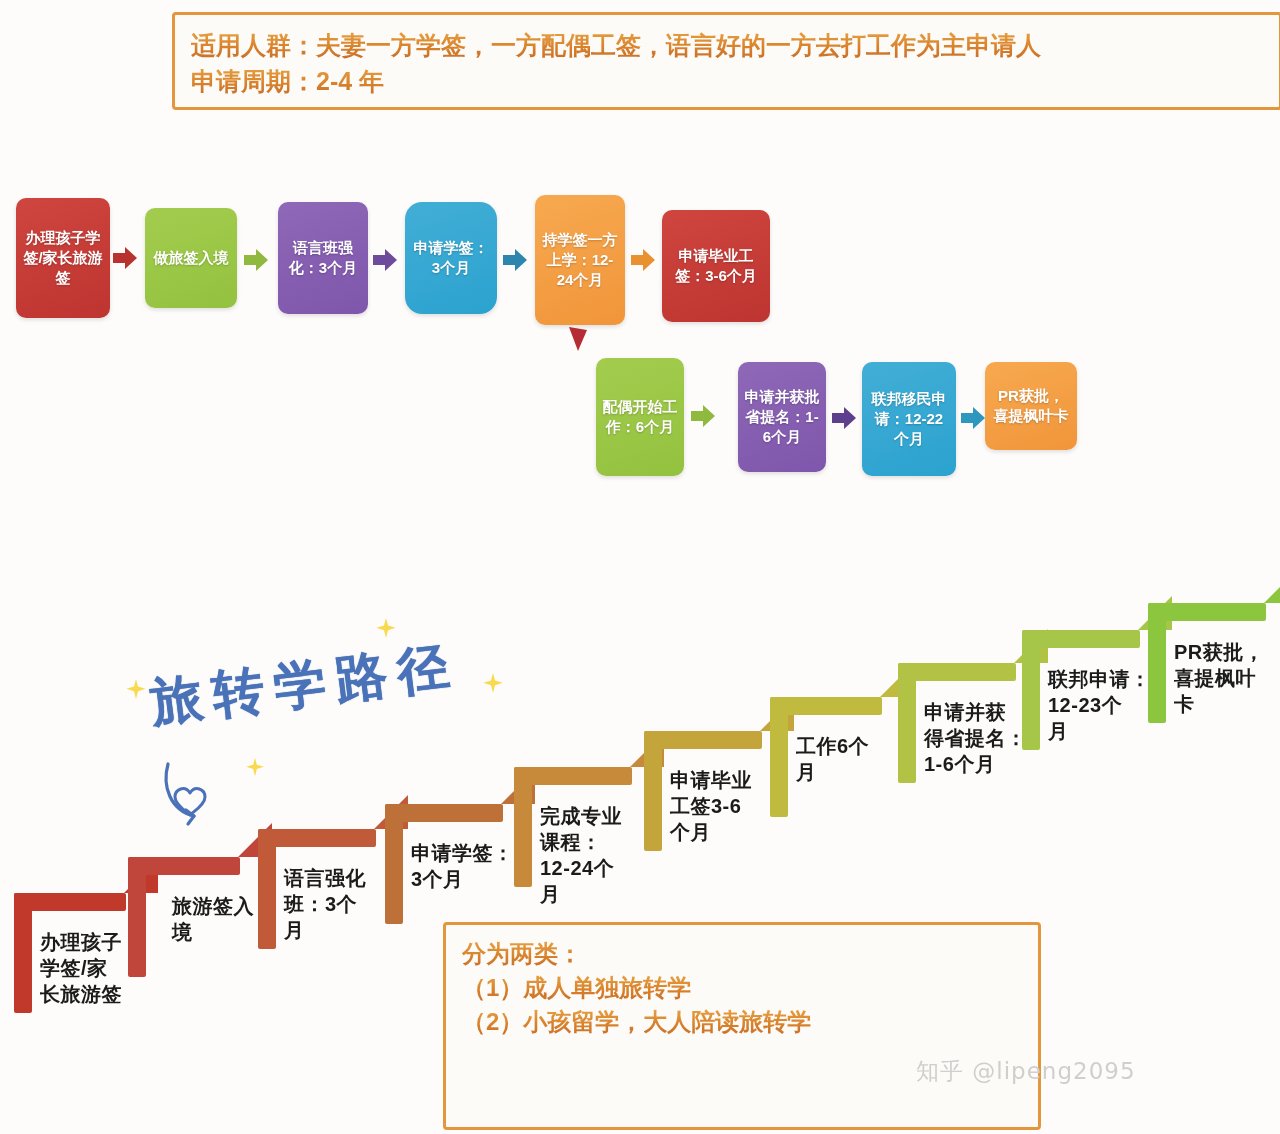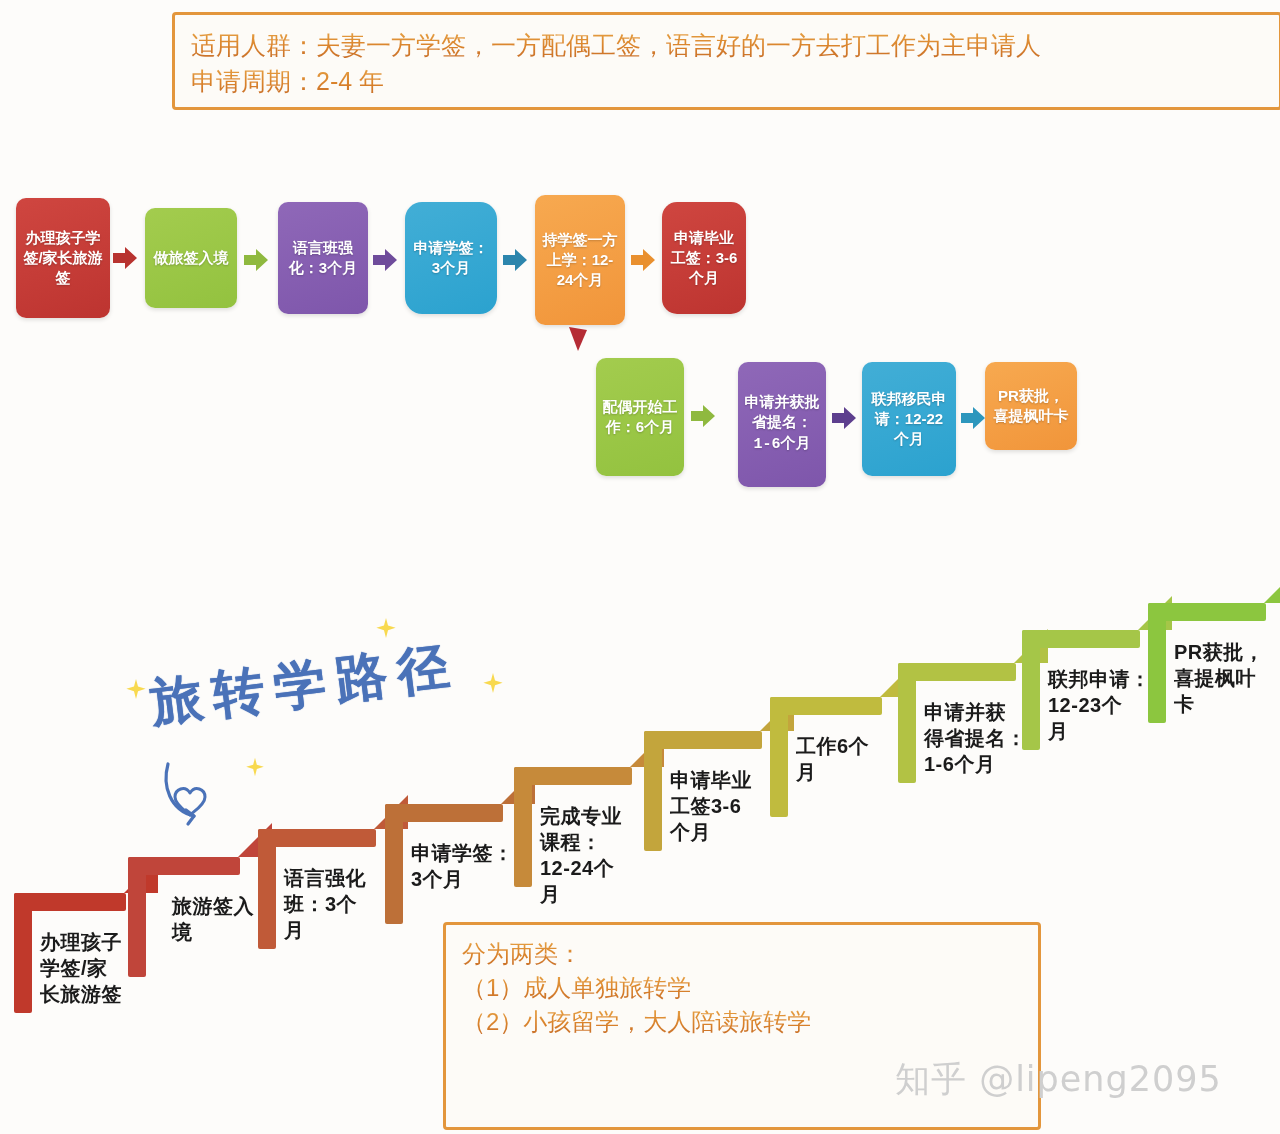--- a/index.html
+++ b/index.html
@@ -15,21 +15,21 @@
   .callout{
     position:absolute;
     border:3px solid #e3963c;
     border-radius:4px;
     background:#fdfbf7;
     box-sizing:border-box;
     padding:12px 16px;
   }
   .callout .ln{
     font-size:25px;
-    font-weight:normal;
+    font-weight:bold;
     line-height:1.45;
     white-space:pre;
     color:#d98a2b;
     background:linear-gradient(180deg,#e9a84a 0%,#d9822b 55%,#c2692a 100%);
     -webkit-background-clip:text;
     background-clip:text;
     -webkit-text-fill-color:transparent;
   }
   #callout-top{left:172px;top:12px;width:1110px;height:98px;}
   #callout-bottom{left:443px;top:922px;width:598px;height:208px;}
@@ -85,45 +85,45 @@
     letter-spacing:10px;
     transform:rotate(-7deg);
     font-family:"DejaVu Sans",sans-serif;
     text-shadow:0 0 1px #4a72b8;
   }
   .star{position:absolute;color:#f7d94c;}
   #doodle{position:absolute;left:160px;top:760px;}
 
   
   #watermark{
-    position:absolute;left:895px;top:1056px;
-    font-size:35px;color:#cfcfcf;
+    position:absolute;left:916px;top:1056px;
+    font-size:23px;color:#cfcfcf;
     letter-spacing:1px;
     font-family:"DejaVu Sans",sans-serif;
   }
 </style>
 </head>
 <body>
 
 <div id="stage">
 
   <div class="callout" id="callout-top">
     <div class="ln">适用人群：夫妻一方学签，一方配偶工签，语言好的一方去打工作为主申请人</div>
     <div class="ln">申请周期：2-4 年</div>
   </div>
 
   <div id="flow-layer">
       <div class="fbox c-red" style="left: 16px; top: 198px; width: 94px; height: 120px;">办理孩子学签/家长旅游签</div>
       <div class="fbox c-green" style="left: 145px; top: 208px; width: 92px; height: 100px;">做旅签入境</div>
       <div class="fbox c-purple" style="left: 278px; top: 202px; width: 90px; height: 112px;">语言班强化：3个月</div>
       <div class="fbox c-blue" style="left: 405px; top: 202px; width: 92px; height: 112px; border-radius: 17px;">申请学签：3个月</div>
       <div class="fbox c-orange" style="left: 535px; top: 195px; width: 90px; height: 130px;">持学签一方上学：12-24个月</div>
-      <div class="fbox c-red" style="left: 662px; top: 202px; width: 84px; height: 112px; border-radius: 15px;">申请毕业工签：3-6个月</div>
+      <div class="fbox c-red" style="left: 662px; top: 210px; width: 108px; height: 112px;">申请毕业工签：3-6个月</div>
       <div class="fbox c-green" style="left: 596px; top: 358px; width: 88px; height: 118px;">配偶开始工作：6个月</div>
-      <div class="fbox c-purple" style="left: 738px; top: 362px; width: 88px; height: 125px; font-family: Liberation Mono, monospace;">申请并获批省提名：1-6个月</div>
+      <div class="fbox c-purple" style="left: 738px; top: 362px; width: 88px; height: 110px;">申请并获批省提名：1-6个月</div>
       <div class="fbox c-blue" style="left: 862px; top: 362px; width: 94px; height: 114px;">联邦移民申请：12-22个月</div>
       <div class="fbox c-orange" style="left: 985px; top: 362px; width: 92px; height: 88px;">PR获批，喜提枫叶卡</div>
       <div class="farrow" style="left: 112px; top: 245px;">
         <svg width="26" height="26" viewBox="0 0 26 26">
           <path d="M1 8 L13 8 L13 2 L25 13 L13 24 L13 18 L1 18 Z" fill="#b8332f"></path>
         </svg>
       </div>
       <div class="farrow" style="left: 243px; top: 247px;">
         <svg width="26" height="26" viewBox="0 0 26 26">
           <path d="M1 8 L13 8 L13 2 L25 13 L13 24 L13 18 L1 18 Z" fill="#8fb93f"></path>

